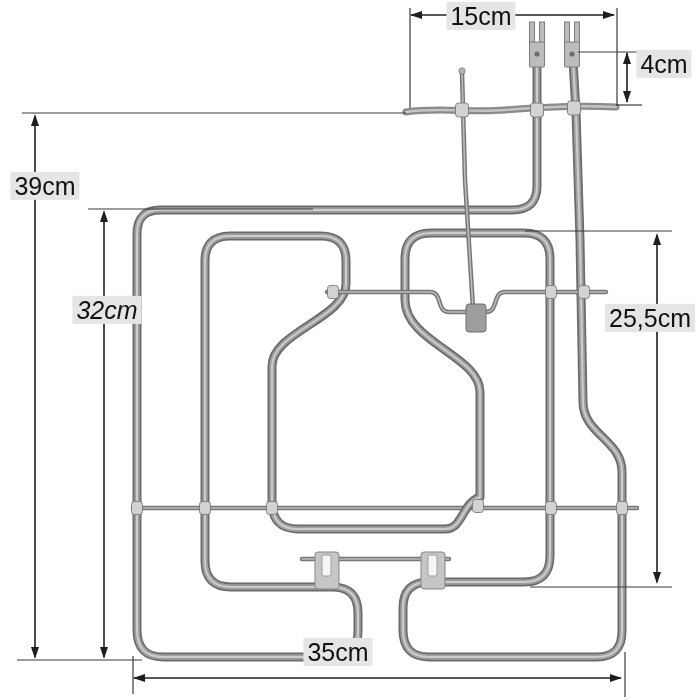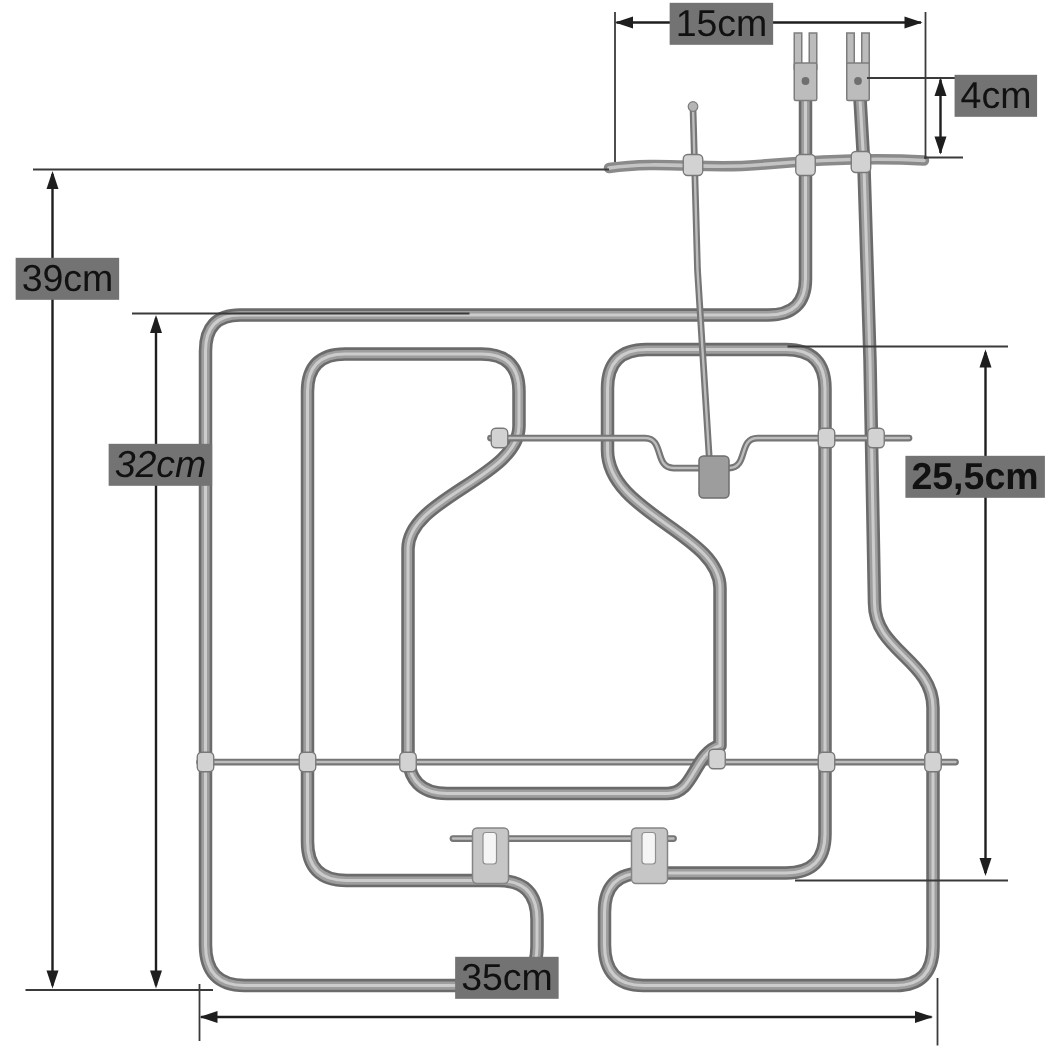--- a/index.html
+++ b/index.html
@@ -31,30 +31,30 @@
   .dim { stroke: #1e1e1e; stroke-width: 1.6; fill: none; }
   .ext { stroke: #3a3a3a; stroke-width: 1.2; fill: none; }
   .arrow { fill: #1e1e1e; stroke: none; }
 
   .dim-label {
     position: absolute;
     transform: translate(-50%, -50%);
     font-size: 25px;
     line-height: 1.05;
     color: #111111;
-    background: #737373;
+    background: #e5e5e5;
     padding: 1px 4px;
     white-space: nowrap;
     letter-spacing: 0px;
   }
   #lbl-top-width   { left: 481px; top: 16px; }
   #lbl-terminal    { left: 664px; top: 64px;  transform: translate(-50%,-50%); }
   #lbl-overall-h   { left: 45px;  top: 186px; }
   #lbl-inner-h     { left: 107px; top: 310px; font-style: italic; }
-  #lbl-right-h     { left: 650px; top: 318px; font-weight: bold; }
+  #lbl-right-h     { left: 650px; top: 318px; }
   #lbl-bottom-w    { left: 338px; top: 652px; text-align: right; }
 </style>
 </head>
 <body>
 
 <div id="stage">
   <svg width="700" height="700" viewBox="0 0 700 700">
     <defs>
       <path id="mainTube" d="M 537 58 L 537 186 Q 537 210 512 210 L 160 210 Q 137 210 137 234
         L 137 630 Q 137 657 163 657 L 332 657 Q 358 657 358 631 L 358 613 Q 358 587 332 587

